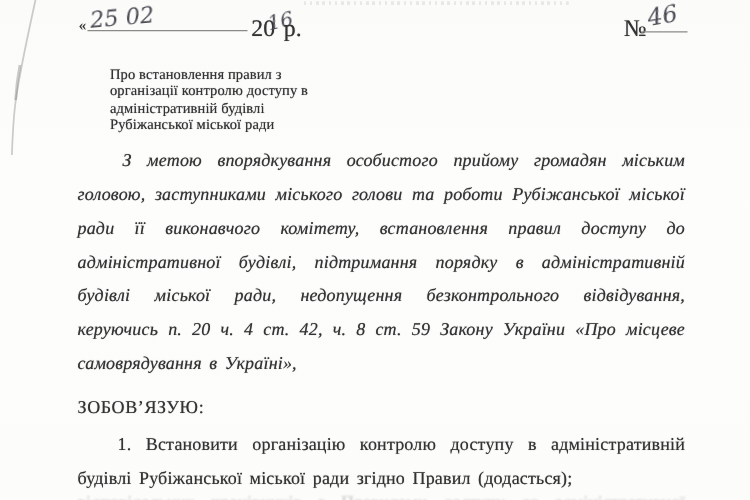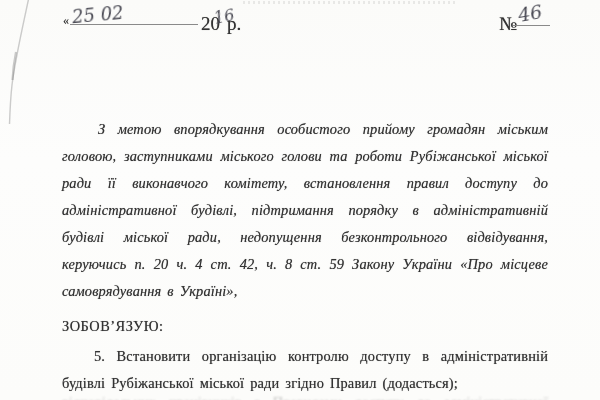--- a/index.html
+++ b/index.html
@@ -61,23 +61,29 @@
 
   <span class="abs print hdr" style="left:201px;top:13px">20</span>
   <span class="abs hw" style="left:214px;top:7px;font-size:16px;transform:rotate(-12deg)">16</span>
   <span class="abs print hdr" style="left:227px;top:13px">р.</span>
 
 
   <span class="abs print hdr" style="left:499px;top:13px">№</span>
   <div class="fill-line" style="left:513px;top:25px;width:37px"></div>
   <span class="abs hw" style="left:518px;top:2px;font-size:19px;transform:rotate(-10deg)">46</span>
 
+  <div class="subject print">
+    <div>Про встановлення правил з</div>
+    <div>організації контролю доступу в</div>
+    <div>адміністративній будівлі</div>
+    <div>Рубіжанської міської ради</div>
+  </div>
 
   <div class="bodytext print">
     <p class="intro">З метою впорядкування особистого прийому громадян міським головою, заступниками міського голови та роботи Рубіжанської міської ради її виконавчого комітету, встановлення правил доступу до адміністративної будівлі, підтримання порядку в адміністративній будівлі міської ради, недопущення безконтрольного відвідування, керуючись п. 20 ч. 4 ст. 42, ч. 8 ст. 59 Закону України «Про місцеве самоврядування в Україні»,</p>
     <p class="zobov">ЗОБОВ’ЯЗУЮ:</p>
-    <p class="item1">5. Встановити організацію контролю доступу в адміністративній будівлі Рубіжанської міської ради згідно Правил (додасться);</p>
+    <p class="item1">1. Встановити організацію контролю доступу в адміністративній будівлі Рубіжанської міської ради згідно Правил (додасться);</p>
     <p class="item2">2 Начальнику загального відділу (Дев’ятерікова Л.В.) ознайомити</p>
   </div>
 
   <div class="cutoff">відповідальних працівників з Правилами доступу до адміністративної будівлі</div>
 
 </div>
 
 </body></html>

